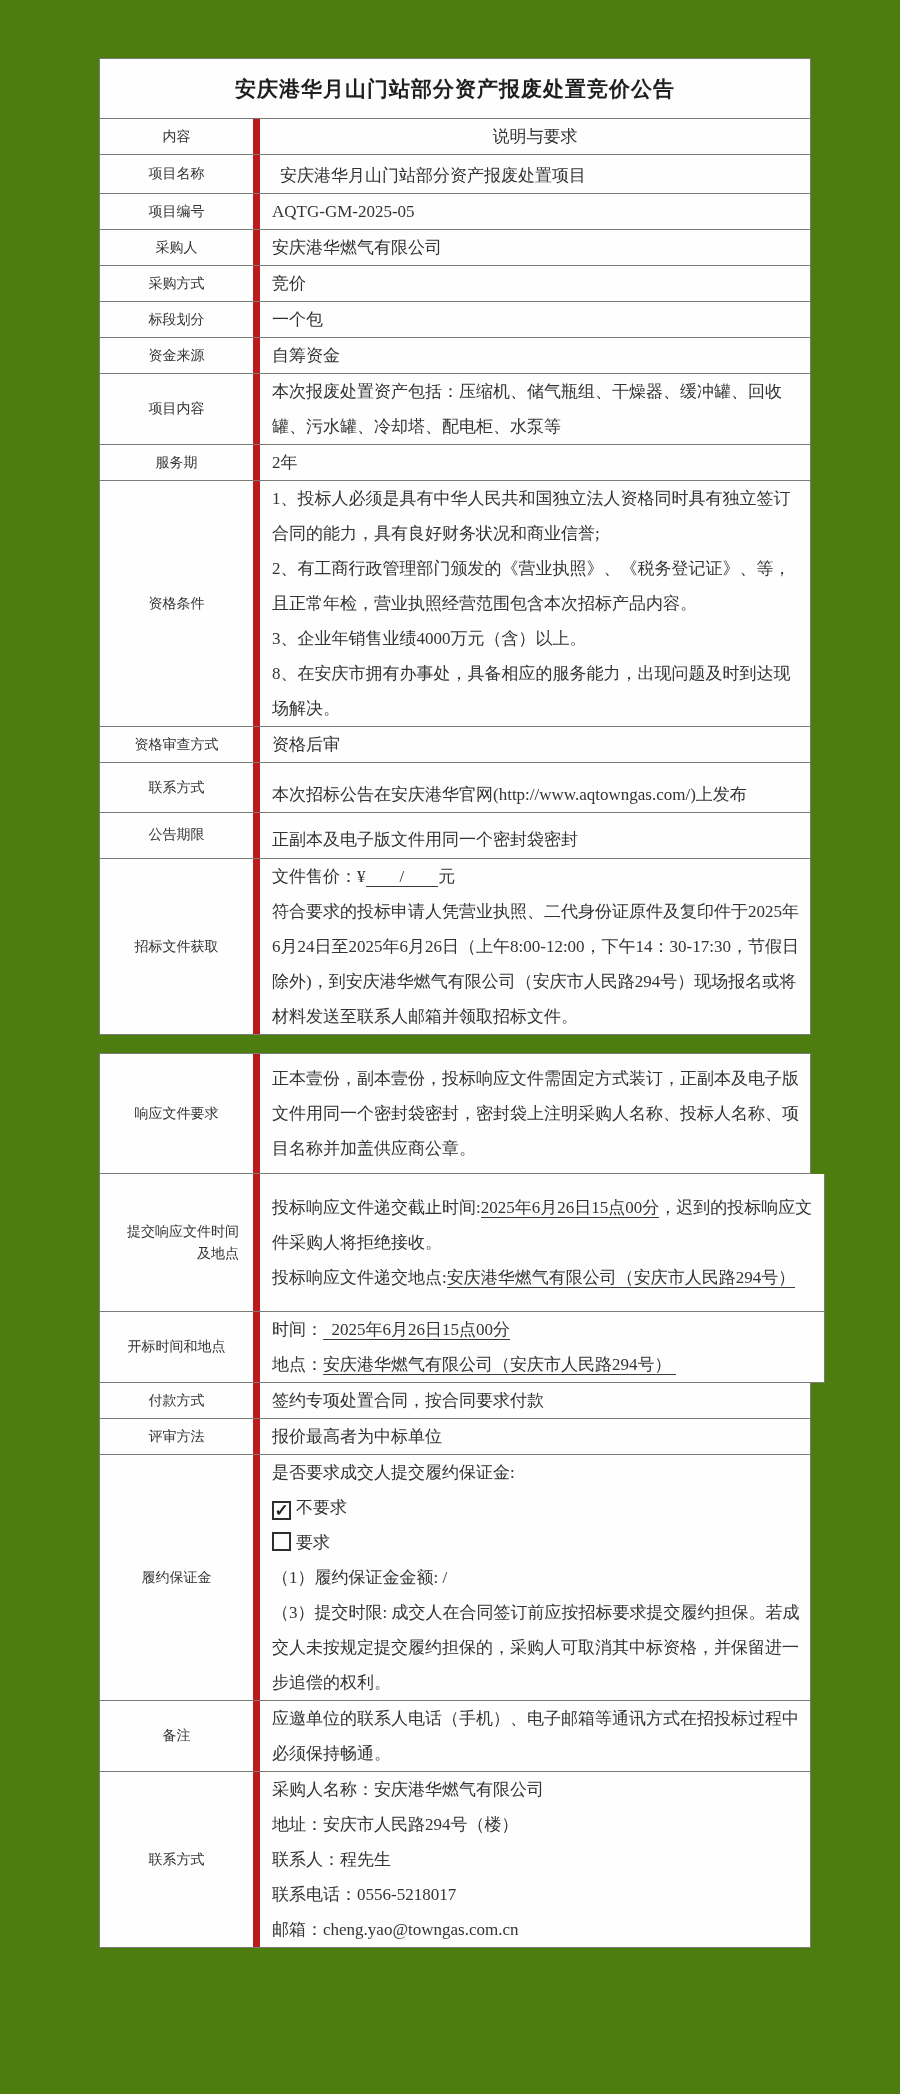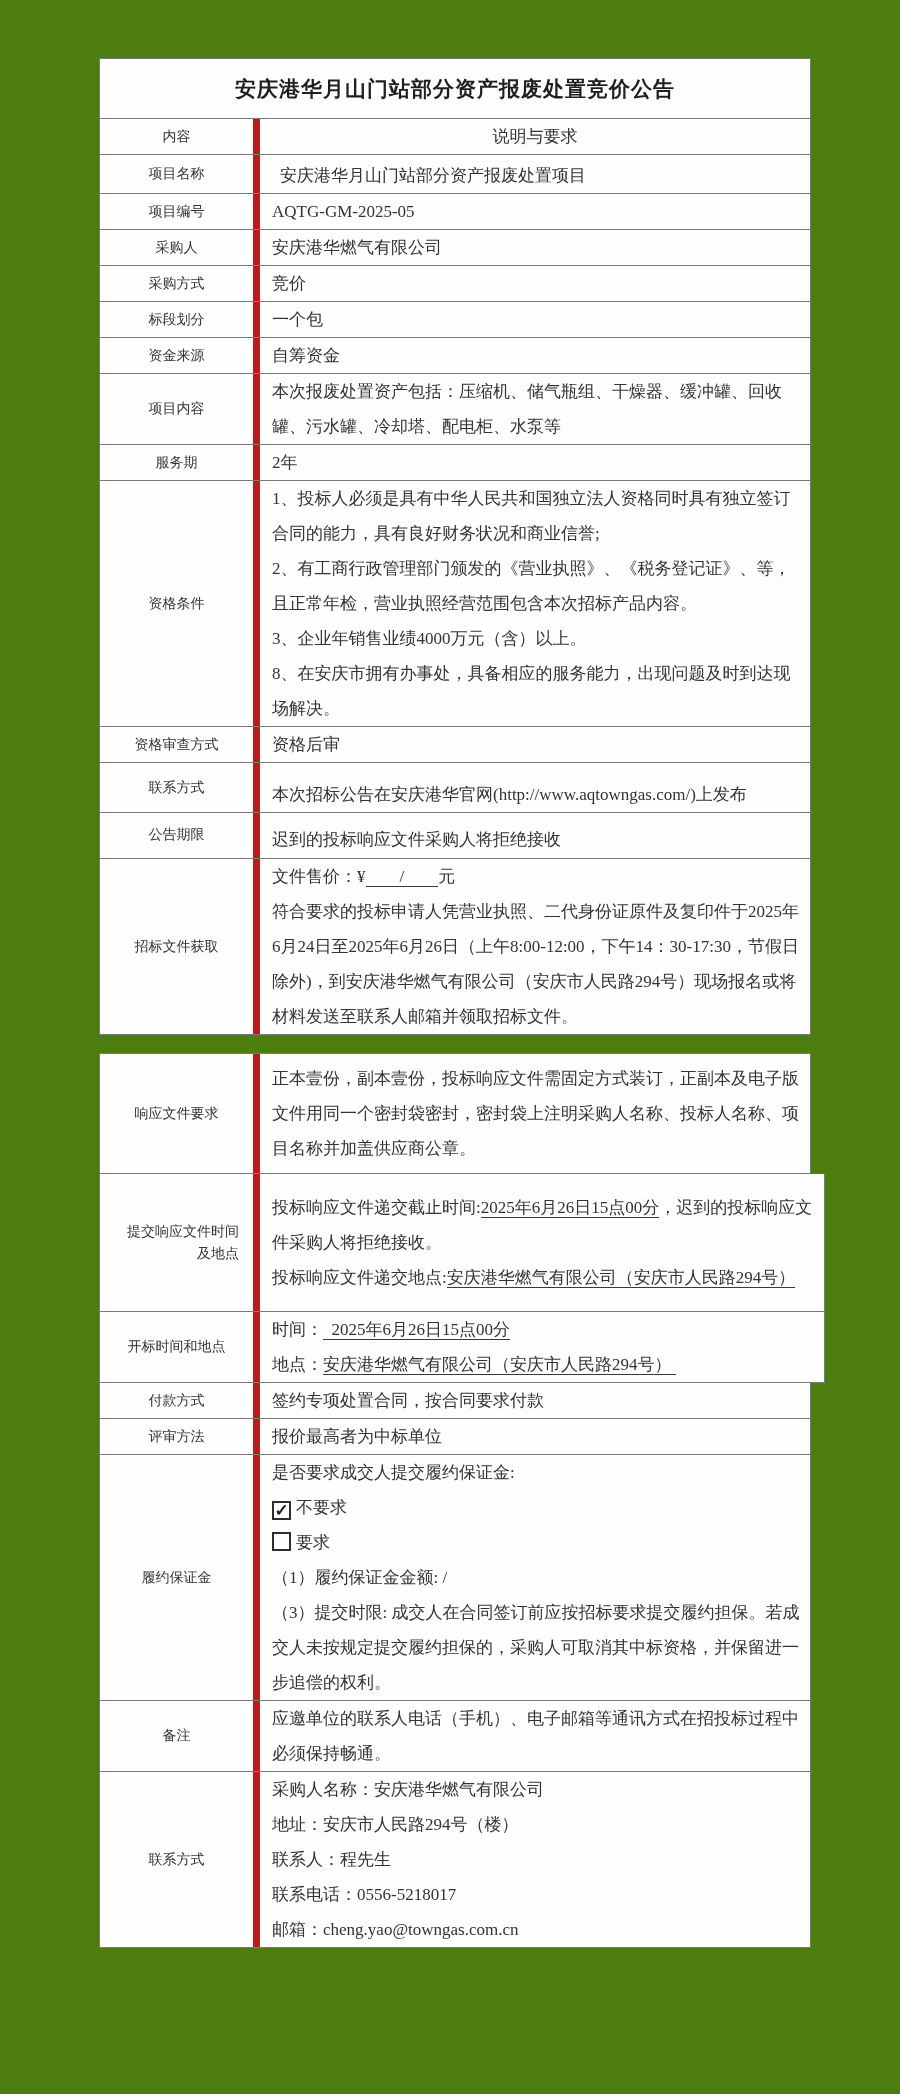--- a/index.html
+++ b/index.html
@@ -122,21 +122,21 @@
     <div class="row r-media">
       <div class="cell label">联系方式</div>
       <div class="cell content">
           <p>本次招标公告在安庆港华官网(http://www.aqtowngas.com/)上发布</p>
         </div>
     </div>
 
     <div class="row r-period">
       <div class="cell label">公告期限</div>
       <div class="cell content">
-          <p>迟到的投标响应文件采购人将拒绝接收</p>
+          <p>正副本及电子版文件用同一个密封袋密封</p>
         </div>
     </div>
 
     <div class="row">
       <div class="cell label">招标文件获取</div>
       <div class="cell content">
         <p><span>文件售价：¥</span><span class="u">　　/　　</span><span>元</span></p>
         <p>符合要求的投标申请人凭营业执照、二代身份证原件及复印件于2025年6月24日至2025年6月26日（上午8:00-12:00，下午14：30-17:30，节假日除外)，到安庆港华燃气有限公司（安庆市人民路294号）现场报名或将材料发送至联系人邮箱并领取招标文件。</p>
       </div>
     </div>

